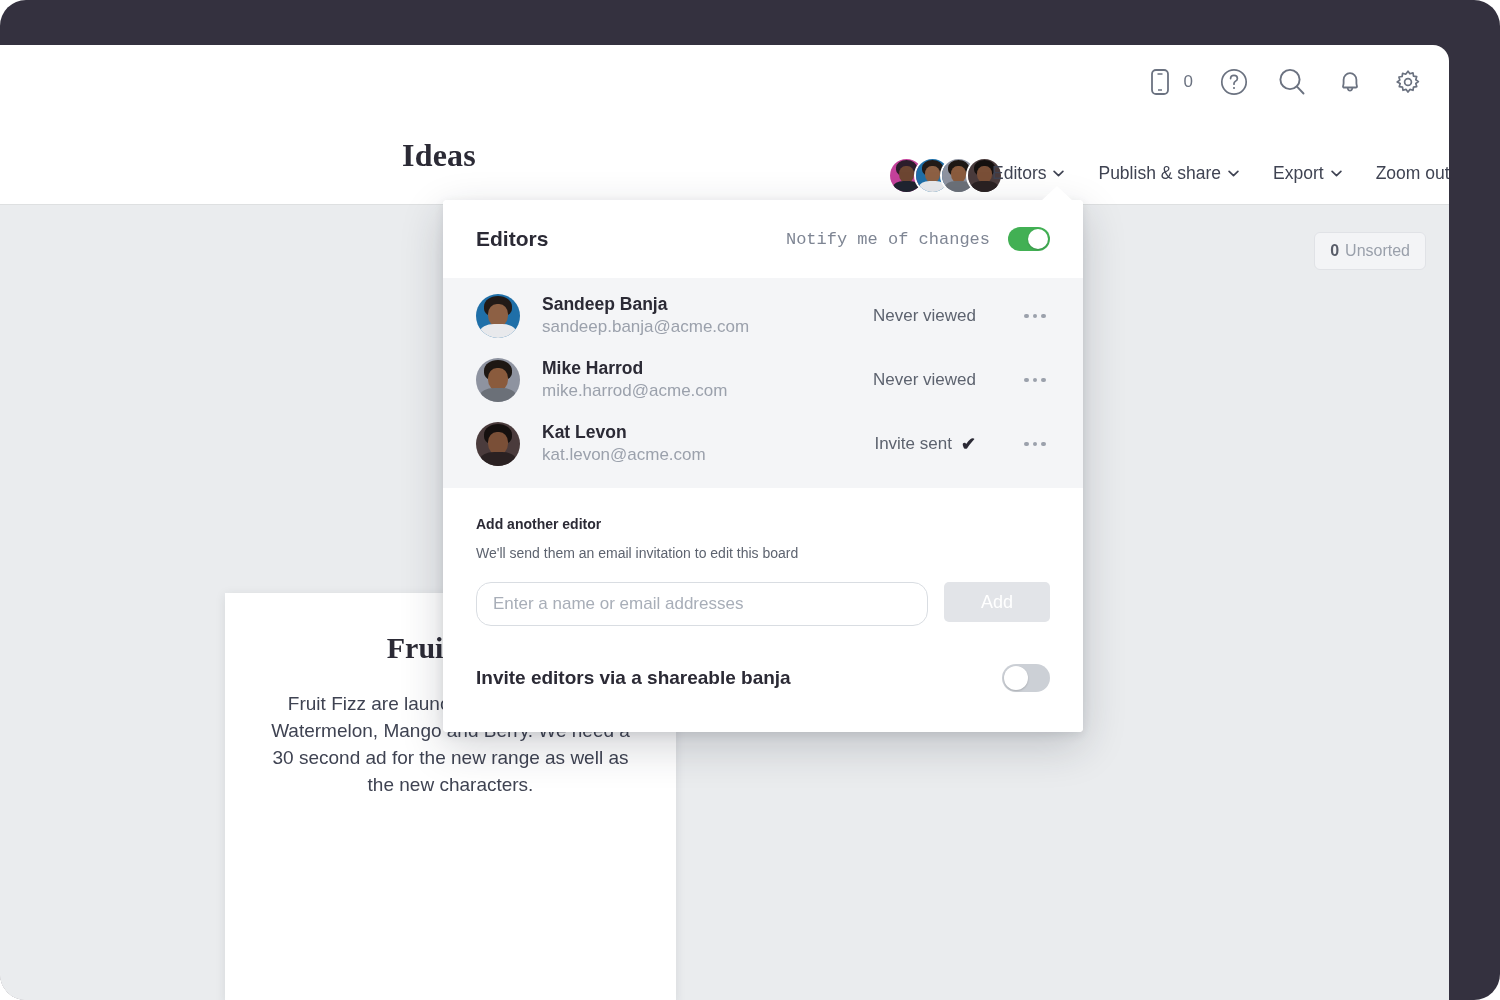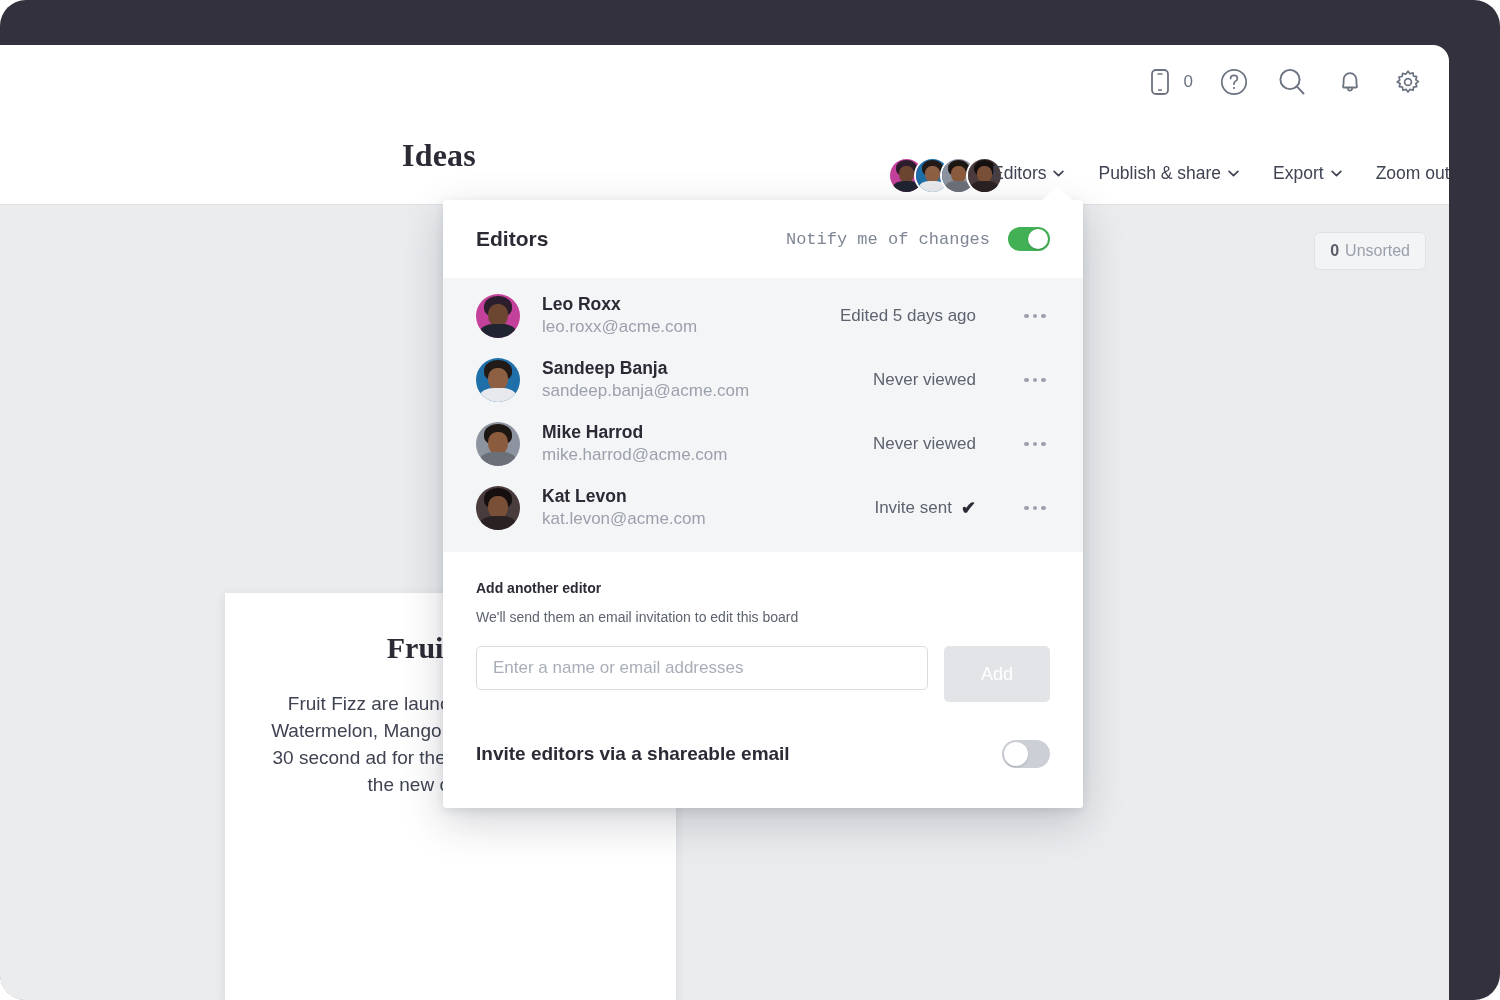--- a/index.html
+++ b/index.html
@@ -294,32 +294,32 @@
     font-size: 14px; color: #5d636f;
     margin-bottom: 21px;
   }
   #add-controls {
     display: flex; gap: 16px; align-items: stretch;
   }
   #email-input {
     flex: 1;
     height: 44px;
     border: 1px solid #d9dde2;
-    border-radius: 5px;
+    border-radius: 15px;
     padding: 0 16px;
     font-size: 17px;
     color: #2b2a35;
     font-family: "Liberation Sans", sans-serif;
     background: #ffffff;
     outline: none;
   }
   #email-input::placeholder { color: #a8aeb8; }
   #add-button {
     width: 106px;
-    height: 56px;
+    height: 40px;
     border: none;
     border-radius: 5px;
     background: #e2e4e8;
     color: #ffffff;
     font-size: 18px;
     font-family: "Liberation Sans", sans-serif;
     cursor: default;
   }
 
   #share-link-row {
@@ -485,42 +485,20 @@
         <div id="notify-wrap">
           <span id="notify-label">Notify me of changes</span>
           <div class="toggle on">
               <span class="knob"></span>
             </div>
         </div>
       </div>
 
       <div id="editor-list">
 
-        <div class="editor-row">
-          <div class="ed-avatar">
-            <div class="face">
-                <div class="bg" style="background:#c4419b"></div>
-              <div class="hair" style="background:#2b1d2b"></div>
-              <div class="head" style="background:#6d4632"></div>
-              <div class="body" style="background:#1f2430"></div>
-              </div>
-          </div>
-          <div class="ed-text">
-            <div class="ed-name">Leo Roxx</div>
-            <div class="ed-email">leo.roxx@acme.com</div>
-          </div>
-          <div class="ed-status">
-            <span>Edited 5 days ago</span>
-          </div>
-          <div class="ed-menu">
-              <i></i>
-              <i></i>
-              <i></i>
-            </div>
-        </div>
 
         <div class="editor-row">
           <div class="ed-avatar">
             <div class="face">
                 <div class="bg" style="background:#1f6fa8"></div>
               <div class="hair" style="background:#221a17"></div>
               <div class="head" style="background:#8d6044"></div>
               <div class="body" style="background:#e8e9ec"></div>
               </div>
           </div>
@@ -590,21 +568,21 @@
       <div id="add-section">
         <div id="add-title">Add another editor</div>
         <div id="add-sub">We'll send them an email invitation to edit this board</div>
         <div id="add-controls">
           <input id="email-input" type="text" placeholder="Enter a name or email addresses" style="">
           <button id="add-button">Add</button>
         </div>
       </div>
 
       <div id="share-link-row">
-        <div id="share-link-label">Invite editors via a shareable email</div>
+        <div id="share-link-label">Invite editors via a shareable banja</div>
         <div class="toggle off big">
             <span class="knob"></span>
           </div>
       </div>
 
     </div>
 
   </div>
 </div>
 

